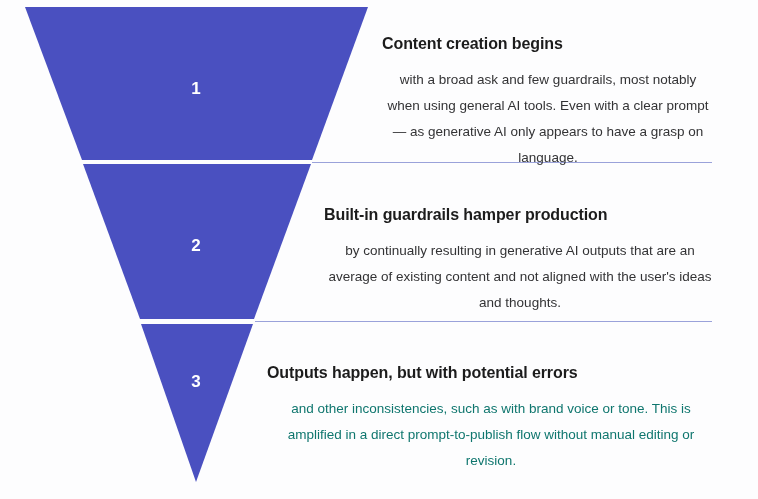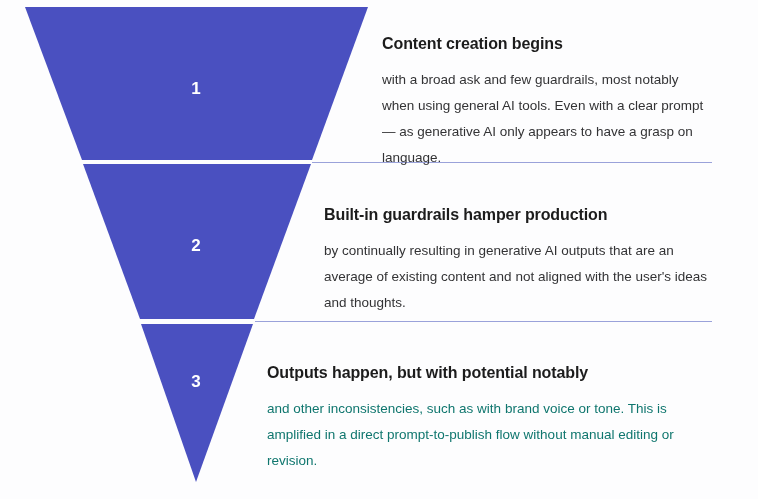--- a/index.html
+++ b/index.html
@@ -67,20 +67,21 @@
     margin: 0 0 13px 0;
     letter-spacing: -0.1px;
   }
   .step-body {
     font-size: 13.5px;
     font-weight: normal;
     color: #333335;
     line-height: 1.92;
     margin: 0;
     letter-spacing: 0px;
+    text-align: center;
   }
 
   #step-text-1 { left: 382px; top: 22px;  width: 332px; }
   #step-text-2 { left: 324px; top: 193px; width: 392px; }
   #step-text-3 { left: 267px; top: 351px; width: 448px; }
 </style>
 </head>
 <body style="background: rgb(253, 253, 254);">
 
 <div id="canvas">
@@ -102,17 +103,17 @@
     <p class="step-heading" style="color: rgb(28, 28, 28);">Content creation begins</p>
     <p class="step-body" style="color: rgb(51, 51, 53);">with a broad ask and few guardrails, most notably when using general AI tools. Even with a clear prompt — as generative AI only appears to have a grasp on language.</p>
   </div>
 
   <div class="step-text" id="step-text-2">
     <p class="step-heading" style="color: rgb(28, 28, 28);">Built-in guardrails hamper production</p>
     <p class="step-body" style="color: rgb(51, 51, 53);">by continually resulting in generative AI outputs that are an average of existing content and not aligned with the user's ideas and thoughts.</p>
   </div>
 
   <div class="step-text" id="step-text-3">
-    <p class="step-heading" style="color: rgb(28, 28, 28);">Outputs happen, but with potential notably</p>
+    <p class="step-heading" style="color: rgb(28, 28, 28);">Outputs happen, but with potential errors</p>
     <p class="step-body" style="color: #0f766e;">and other inconsistencies, such as with brand voice or tone. This is amplified in a direct prompt-to-publish flow without manual editing or revision.</p>
   </div>
 
 </div>
 
 </body></html>

